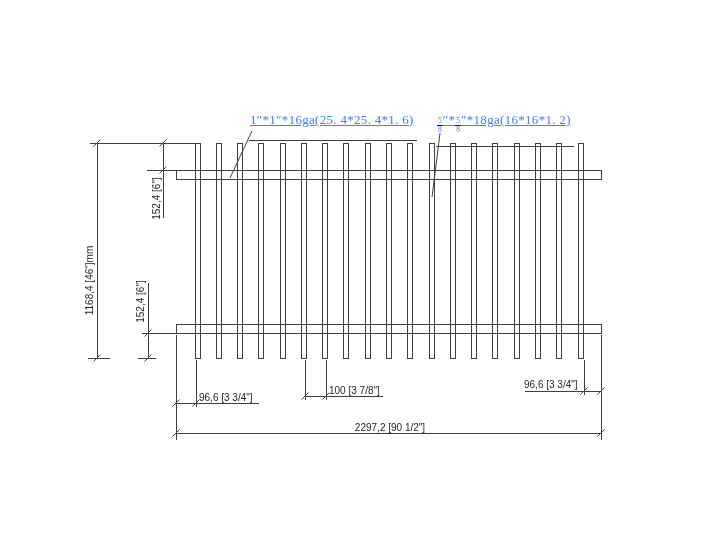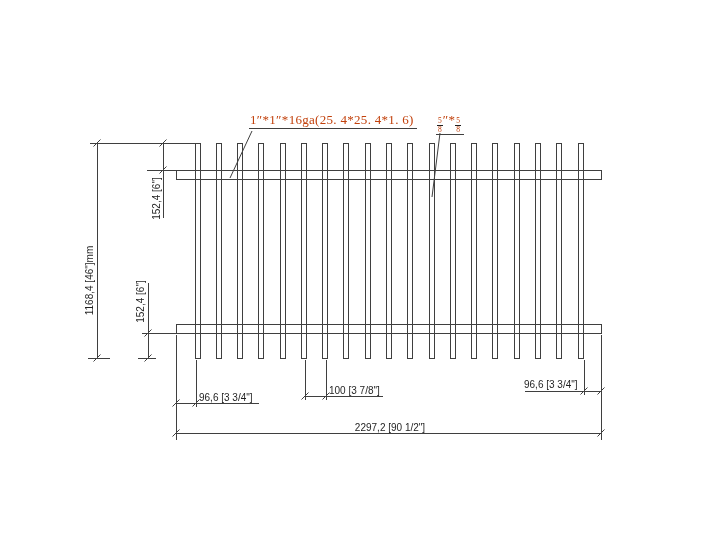--- a/index.html
+++ b/index.html
@@ -8,22 +8,22 @@
     font-family:"Liberation Sans",sans-serif;color:#1f1f1f;
   }
   .canvas svg{position:absolute;left:0;top:0;}
   .dimtext{
     position:absolute;font-size:10px;line-height:13px;color:#1f1f1f;
     white-space:nowrap;
   }
   .rot{transform:rotate(-90deg);transform-origin:center;text-align:center;}
   .callout{
     position:absolute;font-family:"Liberation Serif",serif;font-size:13px;
-    line-height:16px;color:#c2410c;white-space:nowrap;
-    border-bottom:1px solid #3f3f3f;padding:0 3px 0 1px;letter-spacing:0.3px;
+    line-height:16px;color:#3b82f6;white-space:nowrap;
+    border-bottom:1px solid #3f3f3f;padding:0 3px 12px 1px;letter-spacing:0.3px;text-decoration:underline;
   }
   .frac{
     display:inline-flex;flex-direction:column;align-items:center;
     font-size:7.5px;line-height:1.05;vertical-align:1px;letter-spacing:0;
   }
   .frac .n{border-bottom:1px solid #1f1f1f;padding:0 1px;}
   .center{text-align:center;}
 </style>
 </head>
 <body>
@@ -96,21 +96,21 @@
     <span>1″*1″*16ga(25. 4*25. 4*1. 6)</span>
   </div>
 
   <div class="callout" style="left:436px;top:112px;">
     <span class="frac">
         <span class="n">5</span>
         <span>8</span>
       </span><span>″*</span><span class="frac">
         <span class="n">5</span>
         <span>8</span>
-      </span>
+      </span><span>″*18ga(16*16*1. 2)</span>
   </div>
 
   <div class="dimtext rot" style="left:39px;top:274px;width:100px;height:13px;">1168,4 [46"]mm</div>
 
   <div class="dimtext rot" style="left:128px;top:192px;width:56px;height:13px;">152,4 [6"]</div>
 
   <div class="dimtext rot" style="left:112px;top:295px;width:56px;height:13px;">152,4 [6"]</div>
 
   <div class="dimtext" style="left:199px;top:391px;">96,6 [3 3/4"]</div>
 

